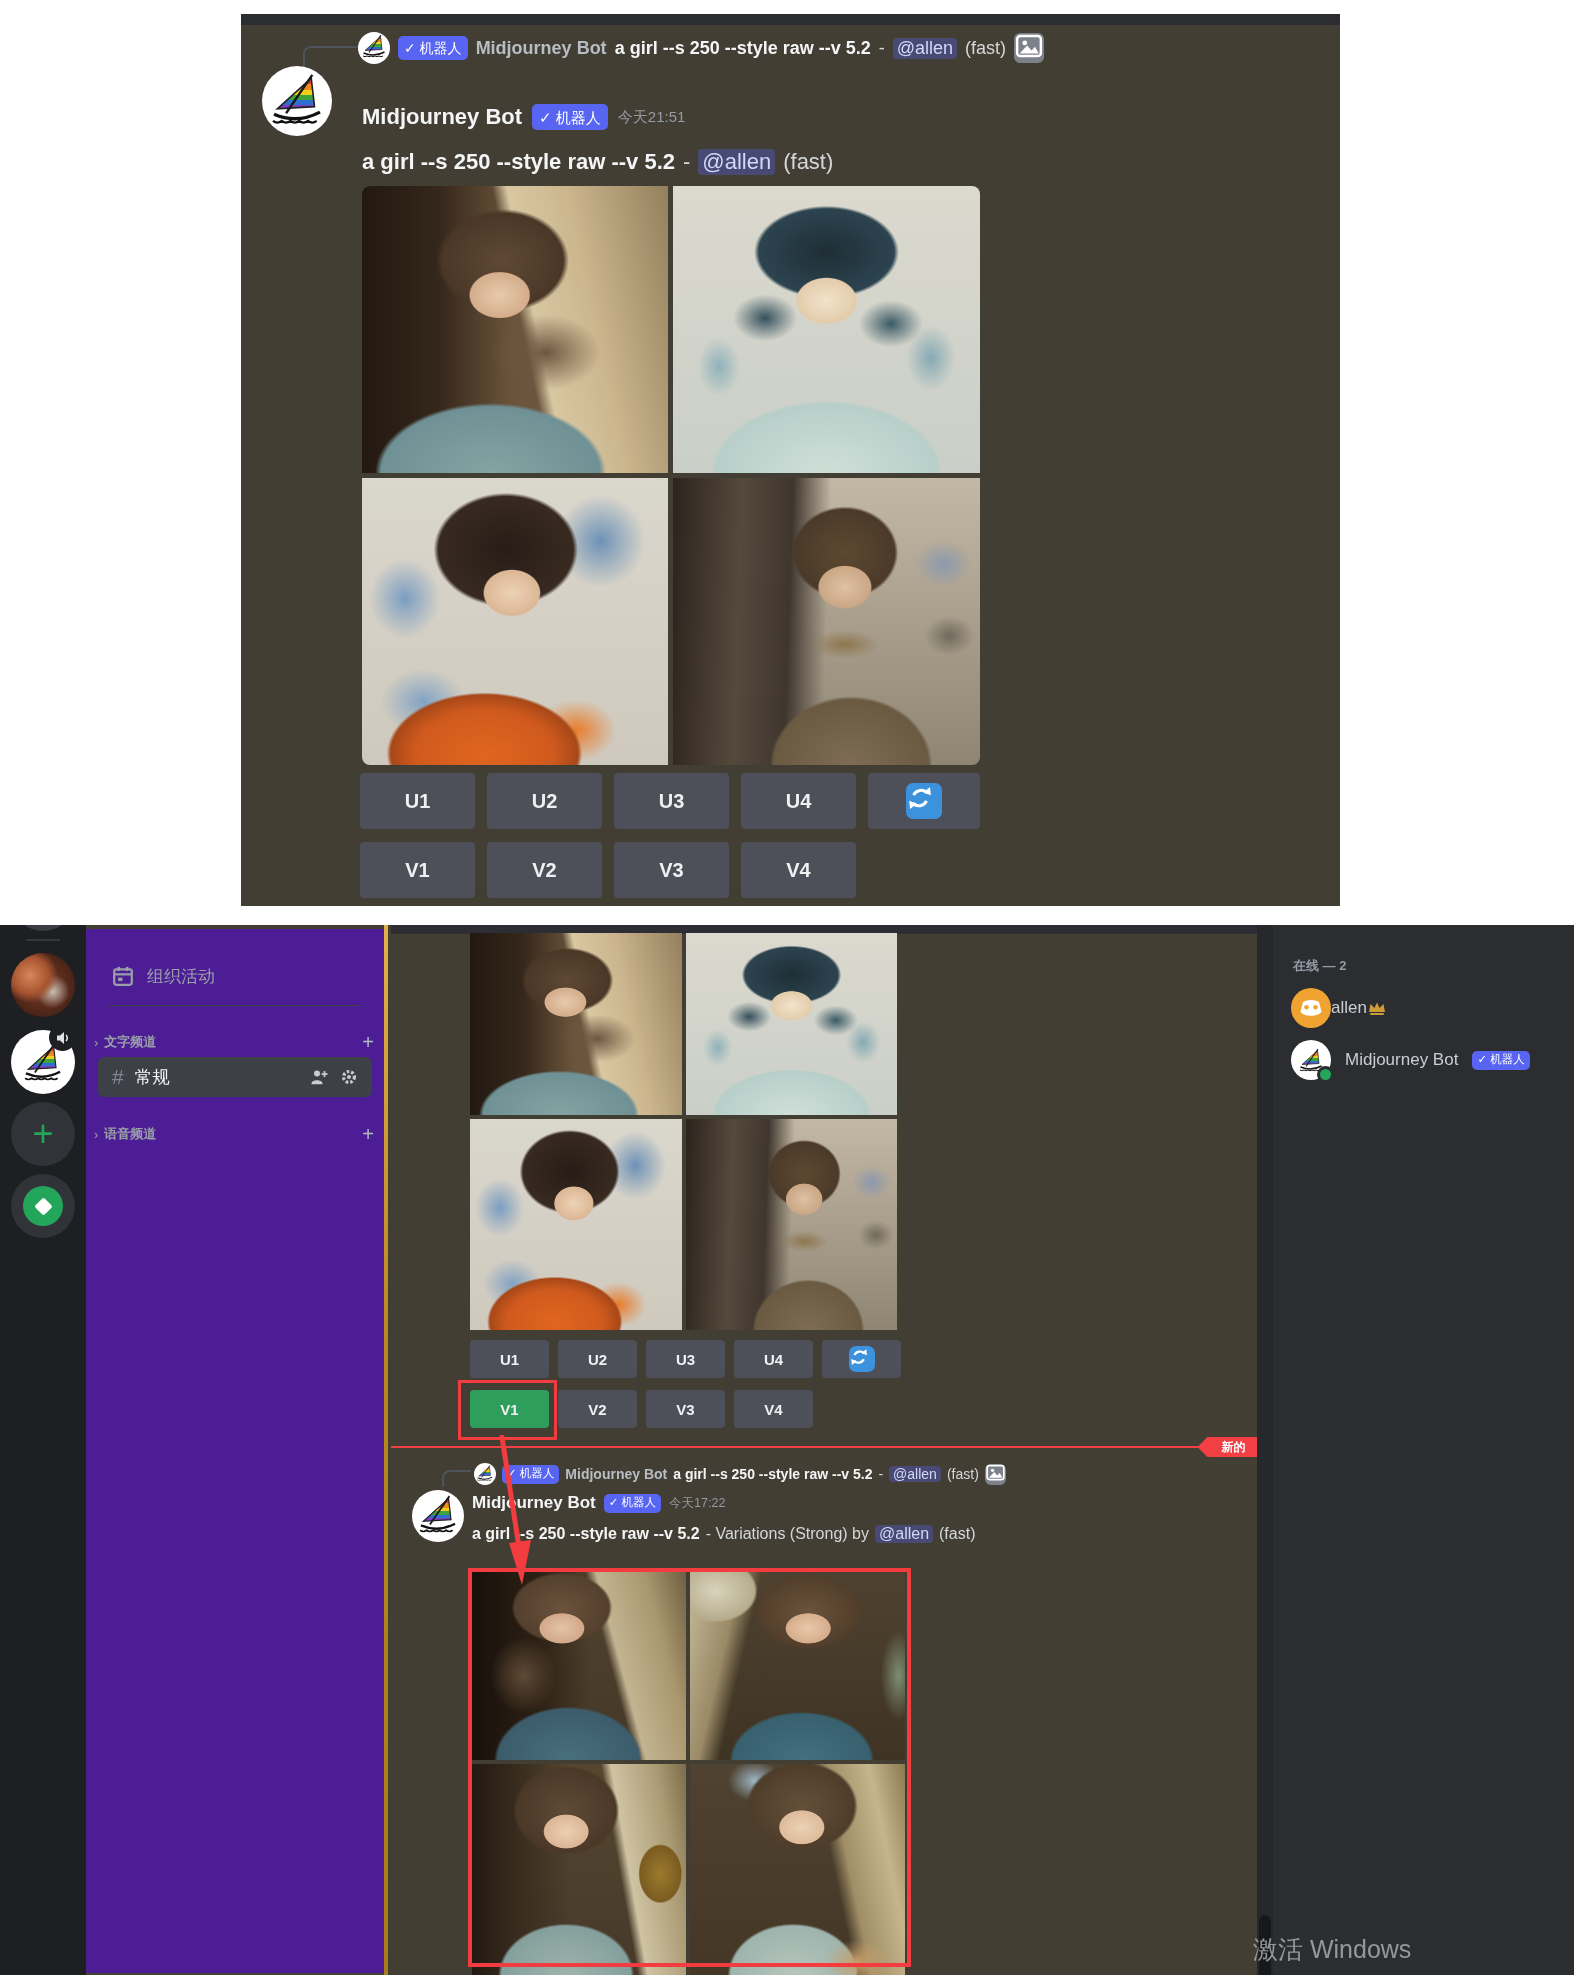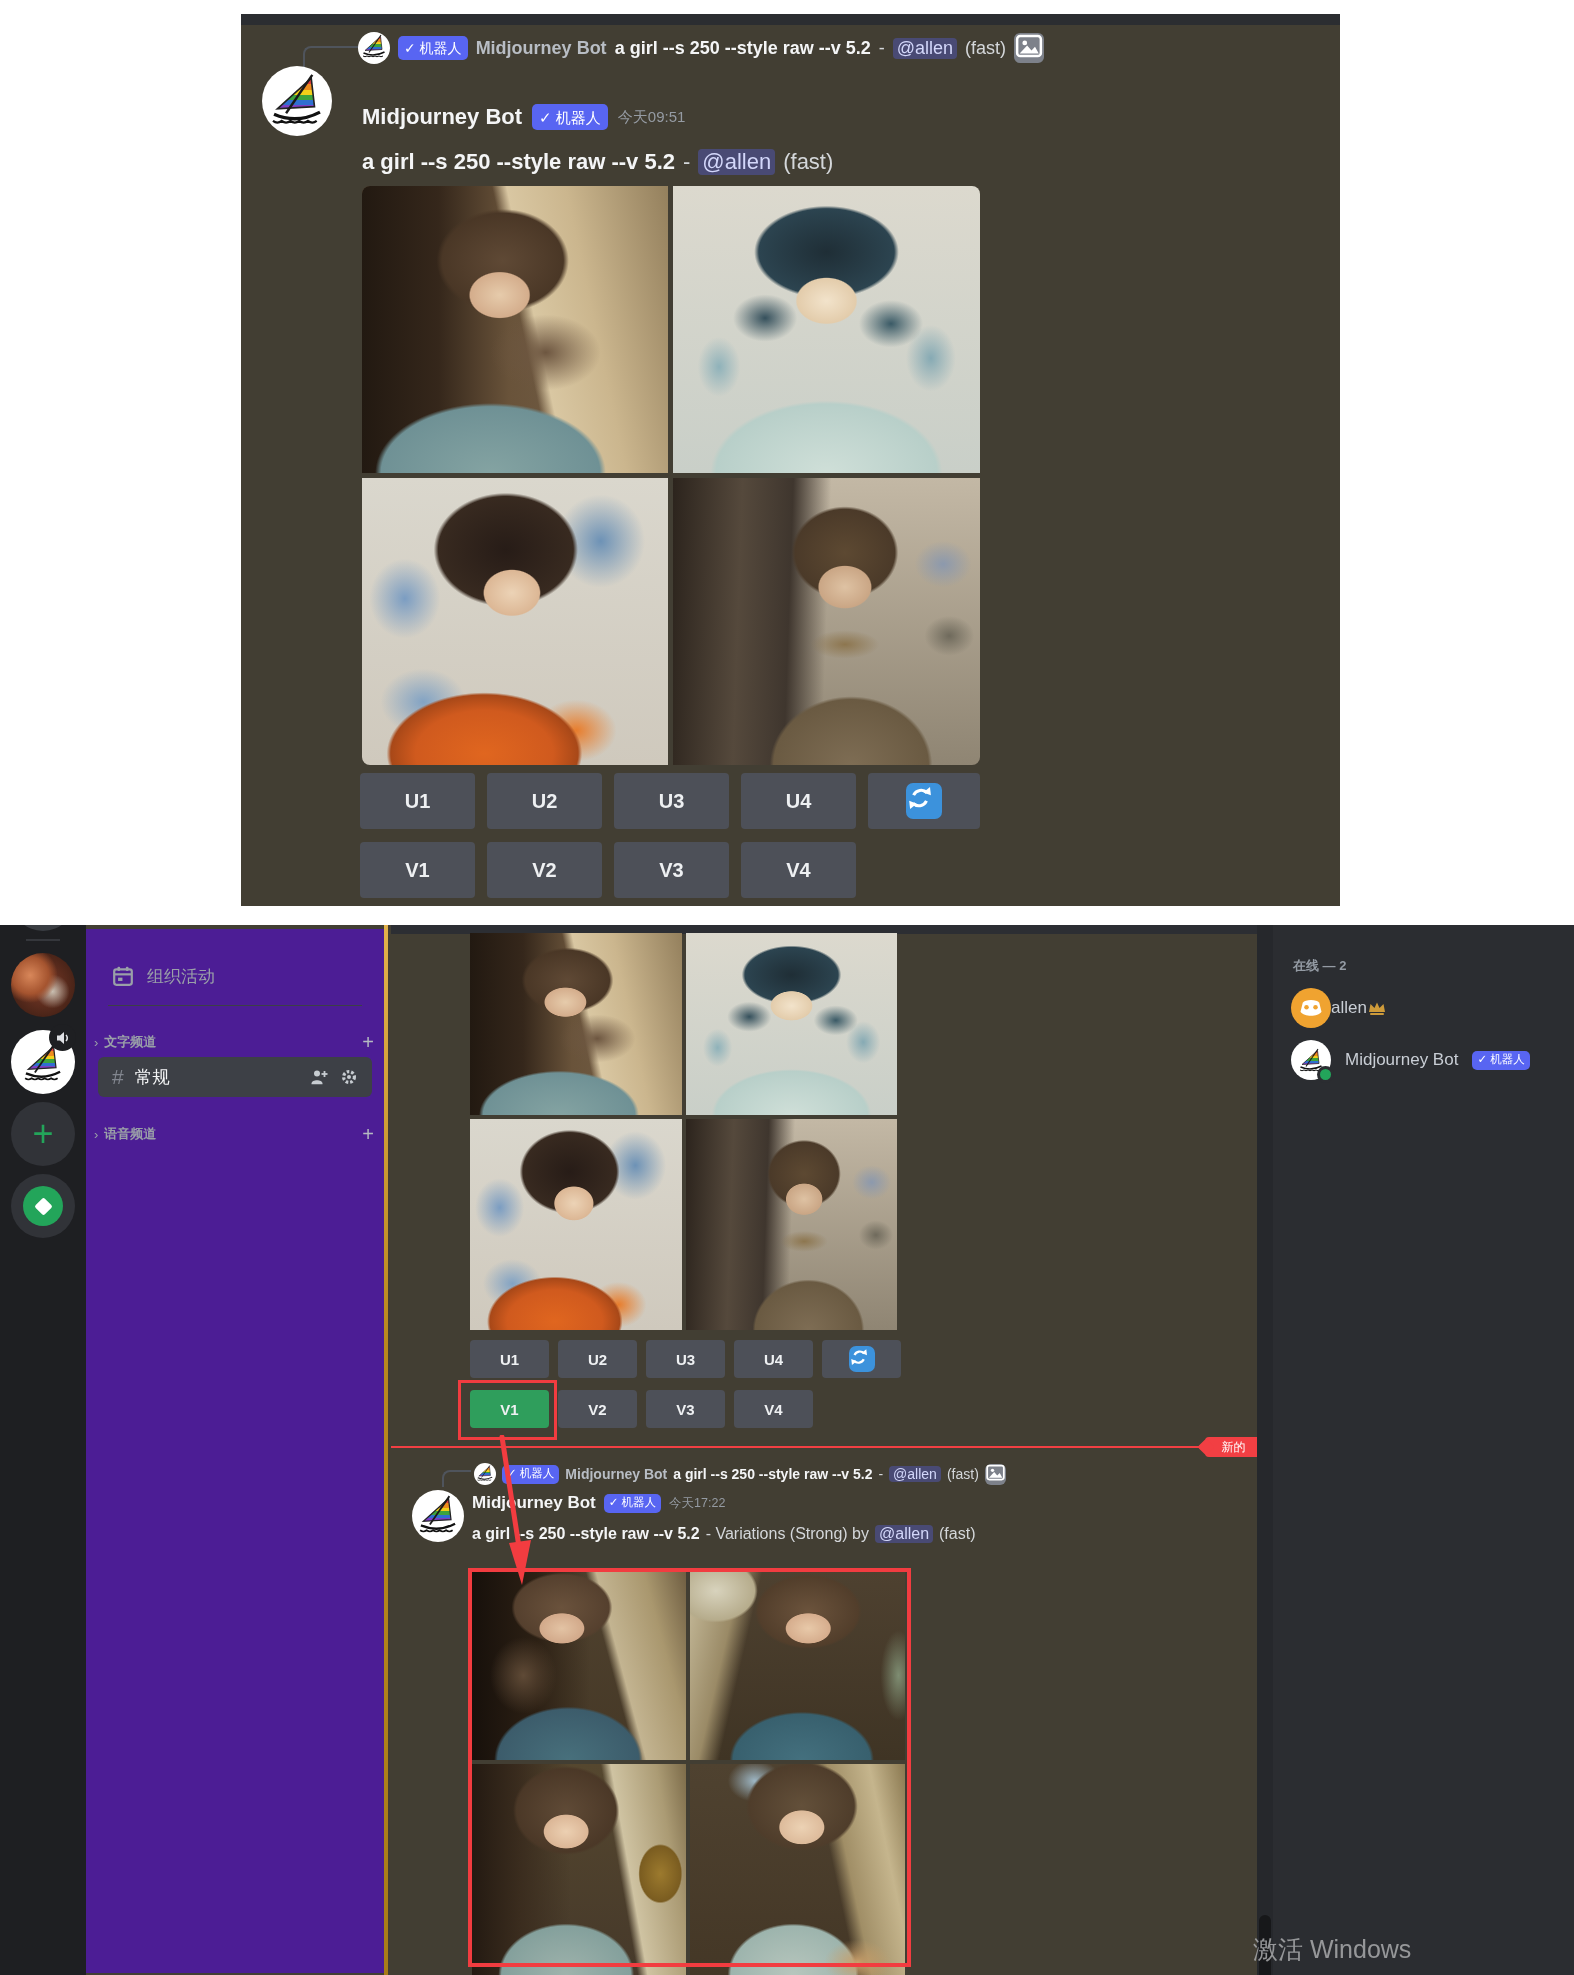--- a/index.html
+++ b/index.html
@@ -117,21 +117,21 @@
              display:flex;align-items:center;justify-content:center;}
   .sidebar{position:absolute;left:86px;top:4px;width:299px;height:1044px;background:#4c1d95;}
   .side-muted{color:#9aa0a8;}
   .members{position:absolute;left:1273px;top:0;width:301px;height:1050px;background:#2b2d31;}
   .scrollstrip{position:absolute;left:1257px;top:0;width:16px;height:1050px;background:#26282c;}
   .yellow-line{position:absolute;left:384px;top:0;width:4px;height:1050px;
                background:linear-gradient(180deg,#e3b14b,#b9881e 40%,#a87c18);}
   .annot-box{position:absolute;border:3px solid #f23c40;}
   .status-dot{position:absolute;right:-3px;bottom:-3px;width:17px;height:17px;border-radius:50%;
               background:#23a55a;border:3px solid #2b2d31;box-sizing:border-box;}
-  .new-pill{position:absolute;background:#f23f43;color:#fff;font-size:12px;font-weight:400;
+  .new-pill{position:absolute;background:#f23f43;color:#fff;font-size:12px;font-weight:700;
             border-radius:4px;display:flex;align-items:center;justify-content:center;}
   .new-pill::before{content:"";position:absolute;left:-5px;top:4px;width:12px;height:12px;background:#f23f43;
             transform:rotate(45deg);border-radius:2px;}
   .watermark{color:#a2a3a5;opacity:.9;font-size:25px;font-weight:400;}
 </style>
 </head>
 <body>
 
 <div class="page">
 
@@ -199,21 +199,21 @@
             </defs>
             <path d="M14 41 L45 13 L48 39 Z" fill="url(#rb)" stroke="#222" stroke-width="1.5"></path>
             <line x1="22" y1="45" x2="46" y2="10" stroke="#1a1a1a" stroke-width="2.2"></line>
             <path d="M11 46 Q32 55 53 44" fill="none" stroke="#111" stroke-width="3"></path>
             <path d="M10 52 q4 3 8 0 q4 3 8 0 q4 3 8 0 q4 3 8 0 q4 3 8 0" fill="none" stroke="#111" stroke-width="2"></path>
           </svg></span>
       </div>
     <div class="abs row nowrap" style="left:121px;top:86px;height:34px;gap:10px;">
       <span class="uname" style="font-size:22px;">Midjourney Bot</span>
       <span class="bot-badge badge-lg">✓ 机器人</span>
-      <span class="tstamp" style="font-size:15px;">今天09:51</span>
+      <span class="tstamp" style="font-size:15px;">今天21:51</span>
     </div>
     <div class="abs row nowrap" style="left:121px;top:132px;height:32px;gap:8px;font-size:22px;">
       <span class="prompt-bold">a girl --s 250 --style raw --v 5.2</span>
       <span class="prompt-dim">-</span>
       <span class="mention">@allen</span>
       <span class="prompt-dim">(fast)</span>
     </div>
 
     <div class="grid1" style="left:121px;top:172px;">
       <div class="art art-a1" style="position:relative;"></div>

